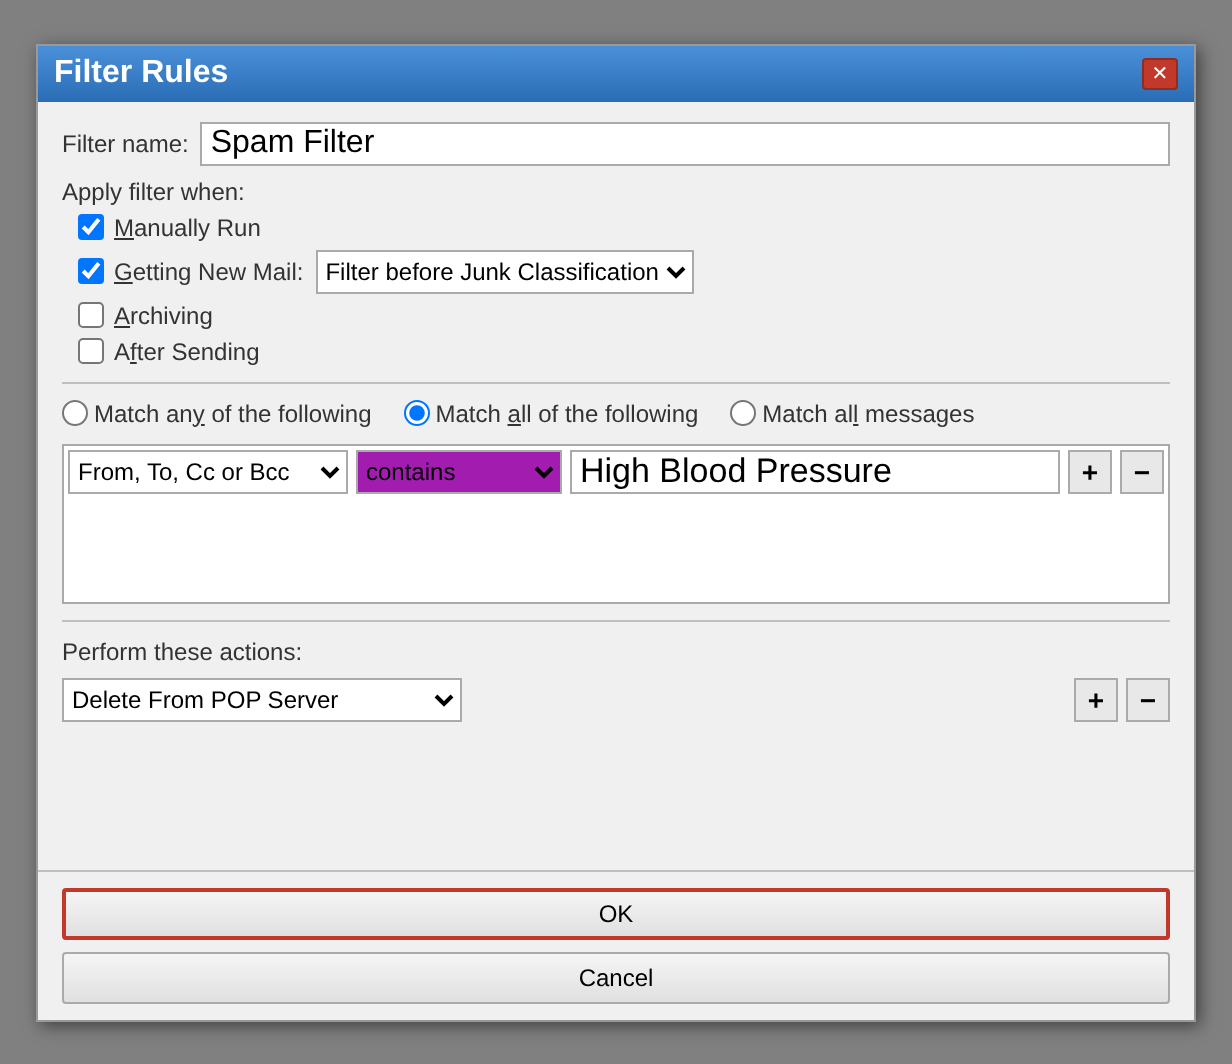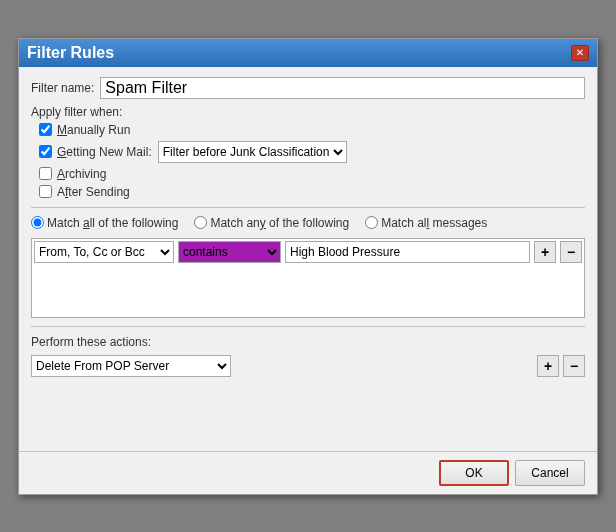--- a/index.html
+++ b/index.html
@@ -115,21 +115,21 @@
       background: white;
       font-size: 12px;
       cursor: pointer;
     }
     .condition-value-input {
       flex: 1;
       height: 22px;
       border: 1px solid #aaa;
       background: white;
       padding: 2px 4px;
-      font-size: 12px;
+      font-size: 17px;
     }
     .small-btn {
       width: 22px;
       height: 22px;
       border: 1px solid #aaa;
       background: #e8e8e8;
       cursor: pointer;
       font-size: 14px;
       display: flex;
       align-items: center;
@@ -166,20 +166,21 @@
     .actions-bottom-area {
       height: 60px;
     }
     .dialog-footer {
       display: flex;
       justify-content: flex-end;
       padding: 8px 12px;
       gap: 6px;
       border-top: 1px solid #c0c0c0;
       margin-top: 4px;
+      flex-direction: column;
     }
     .footer-btn {
       height: 26px;
       min-width: 70px;
       padding: 0 12px;
       border: 1px solid #aaa;
       background: linear-gradient(to bottom, #f5f5f5, #e0e0e0);
       cursor: pointer;
       font-size: 12px;
       border-radius: 2px;
@@ -230,26 +231,26 @@
 
     <div class="checkbox-row">
       <input type="checkbox" id="after-sending" style="">
       <label class="checkbox-label" for="after-sending">A<u>f</u>ter Sending</label>
     </div>
 
     <hr class="separator">
 
     <div class="radio-row">
       <label class="radio-option">
+        <input type="radio" name="match" value="any" style="">
+        <span>Match an<u>y</u> of the following</span>
+      </label>
+      <label class="radio-option">
         <input type="radio" name="match" value="all" checked="" style="">
         <span>Match <u>a</u>ll of the following</span>
-      </label>
-      <label class="radio-option">
-        <input type="radio" name="match" value="any" style="">
-        <span>Match an<u>y</u> of the following</span>
       </label>
       <label class="radio-option">
         <input type="radio" name="match" value="all-msgs" style="">
         <span>Match al<u>l</u> messages</span>
       </label>
     </div>
 
     <div class="conditions-area">
       <div class="filter-condition-row">
         <select style="min-width:140px; height:22px; border:1px solid #aaa; background:white; font-size:12px;">

